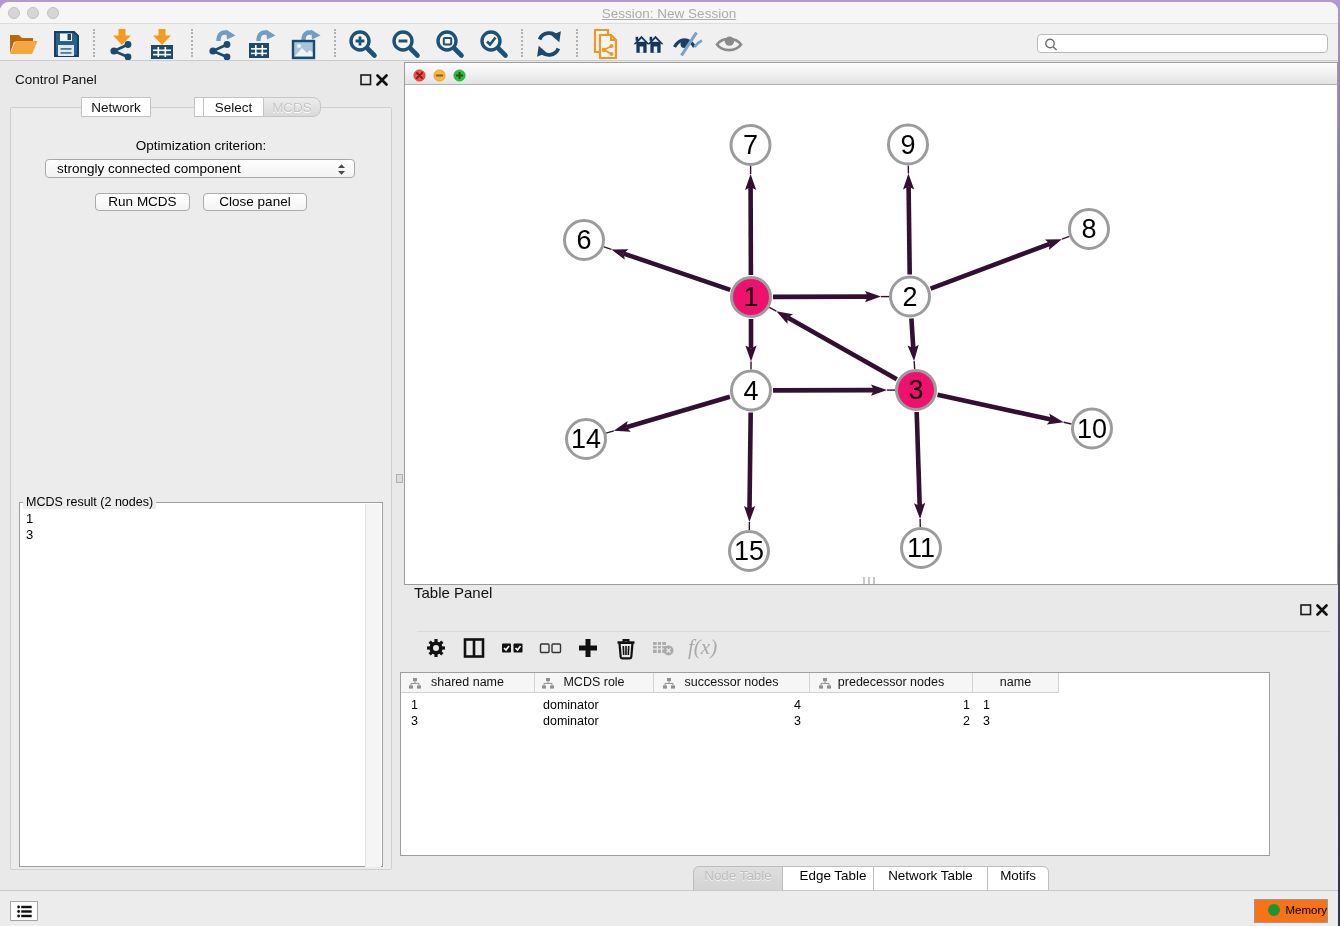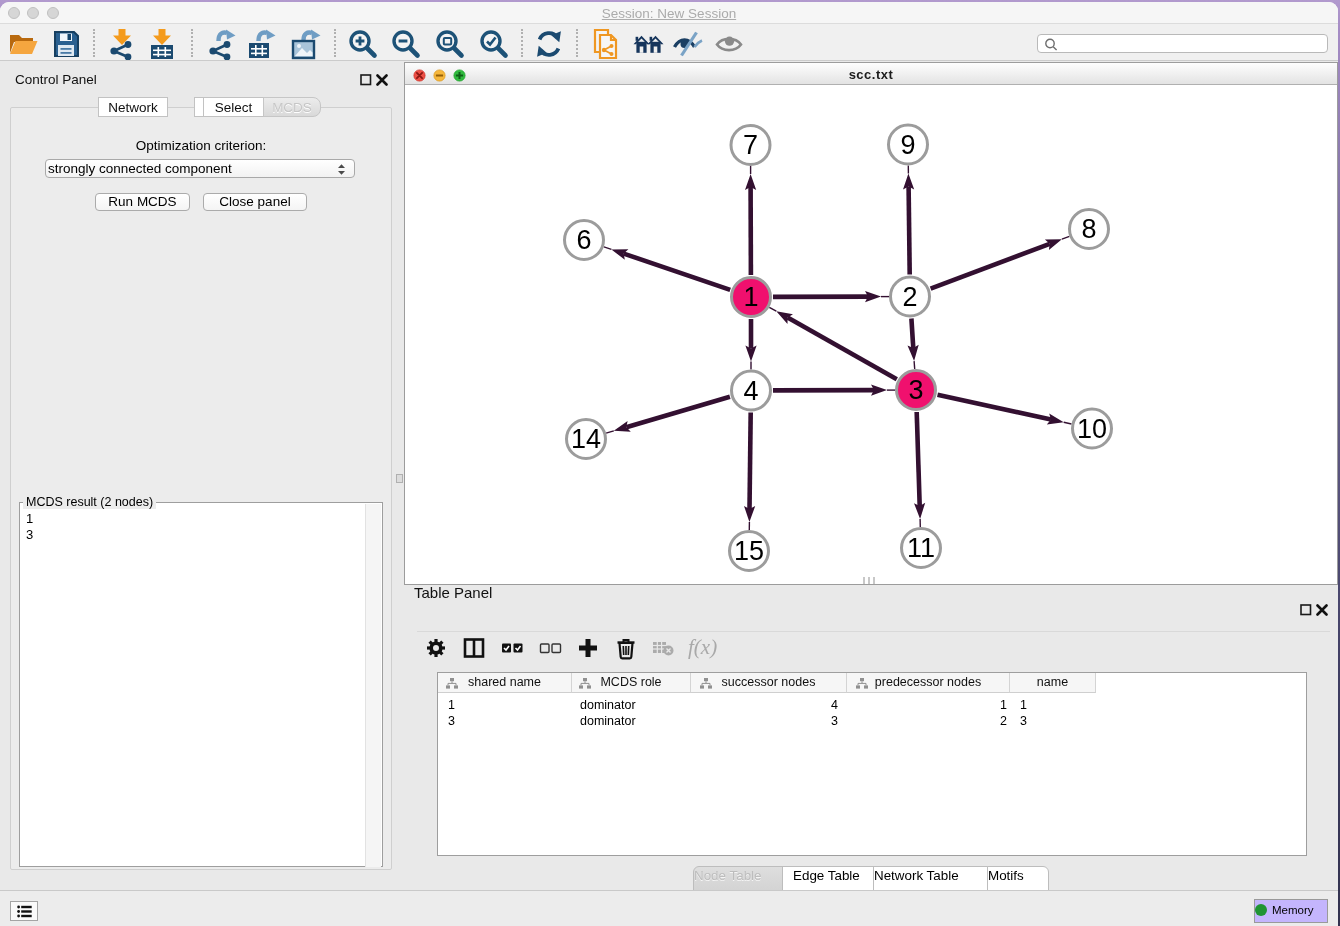--- a/index.html
+++ b/index.html
@@ -27,21 +27,21 @@
   #main { position:absolute; left:0; top:59px; width:1338px; height:829px; background:#e9e9e9; }
   
   #cp-title { position:absolute; left:15px; top:11px; font-size:13.5px; color:#111; }
   .tab { position:absolute; z-index:2; top:36px; height:20px; background:#fff; border:1px solid #c2c2c2;
          font-size:13.5px; color:#111; text-align:center; line-height:19px; }
   #cp-inner { position:absolute; left:10px; top:46px; width:382px; height:763px;
               background:#ececec; border:1px solid #cfcfcf; border-radius:2px; }
   #opt-label { position:absolute; left:0; top:30px; width:100%; text-align:center; font-size:13.5px; color:#000; }
   #dropdown { position:absolute; left:34px; top:51px; width:310px; height:19px;
               background:linear-gradient(180deg,#ffffff,#f2f2f2); border:1px solid #a9a9a9; border-radius:4px;
-              font-size:13.5px; color:#000; line-height:17px; padding-left:2px; }
+              font-size:13.5px; color:#000; line-height:17px; padding-left:11px; }
   .btn { position:absolute; top:85px; height:18px; background:linear-gradient(180deg,#ffffff,#f4f4f4);
          border:1px solid #ababab; border-radius:4px; font-size:13.5px; color:#000;
          text-align:center; line-height:16px; }
   #fieldset { position:absolute; left:8px; top:394px; width:364px; height:365px;
               border:1px solid #9e9e9e; background:#fff; }
   #fs-label { position:absolute; z-index:3; left:12px; top:387px; font-size:12.5px; color:#000; background:#ececec; padding:0 3px; }
   #fs-text { position:absolute; left:6px; top:8px; font-size:13px; color:#000; line-height:16px; }
   #fs-scroll { position:absolute; right:1px; top:1px; width:16px; height:363px; background:#f5f5f5; border-left:1px solid #e2e2e2; }
   
   #grip { position:absolute; left:396px; top:413px; width:7px; height:9px; background:#dcdcdc; border:1px solid #b0b0b0; }
@@ -49,34 +49,34 @@
   #netwin { position:absolute; left:404px; top:1px; width:934px; height:523px;
             border:1px solid #9c9c9c; background:#fff; }
   #nettitle { position:absolute; left:0; top:0; width:932px; height:22px;
               background:linear-gradient(180deg,#fdfdfd 0%,#f2f2f2 45%,#e3e3e3 100%);
               border-bottom:1px solid #b0b0b0; }
   #netname { position:absolute; left:0; top:4px; width:932px; text-align:center;
              font-size:13px; font-weight:bold; color:#1c1c1c; letter-spacing:0.5px; }
   #netcanvas { position:absolute; left:0; top:23px; width:932px; height:498px; background:#fff; overflow:hidden; }
   
   #tp-title { position:absolute; left:414px; top:523px; font-size:15px; color:#111; }
-  #tablebox { position:absolute; left:437px; top:611px; width:870px; height:184px;
+  #tablebox { position:absolute; left:400px; top:611px; width:870px; height:184px;
               background:#fff; border:1px solid #9e9e9e;padding-left:40px; }
   .th { position:absolute; top:0; height:20px; background:#f6f6f6; border-right:1px solid #d4d4d4;
         border-bottom:1px solid #cfcfcf; font-size:12.5px; color:#111; text-align:center; line-height:19px; }
   .td { position:absolute; font-size:12.5px; color:#000; height:16px; line-height:16px; }
   .btab { position:absolute; top:805px; height:35px; background:#fff; border:1px solid #bdbdbd;
-          font-size:13.4px; color:#000; line-height:18px; }
+          font-size:13.4px; color:#000; text-align:center; line-height:18px; }
   
   #statusbar { position:absolute; left:0; top:888px; width:1338px; height:36px;
                background:#ececec; border-top:1px solid #c9c9c9; }
   #listbtn { position:absolute; left:10px; top:10px; width:28px; height:20px;
              background:#fafafa; border:1px solid #a4a4a4; }
   #membtn { position:absolute; left:1254px; top:8px; width:74px; height:24px;
-            background:#c4b5fd; border:1px solid #9a9a9a; font-size:11.5px; color:#000; text-align:left; line-height:21px; }
+            background:#f97316; border:1px solid #9a9a9a; font-size:11.5px; color:#000; text-align:right; line-height:21px; }
 </style>
 </head>
 <body>
 <div id="win">
   <div id="titlebar">
     <div class="tl" style="left:8px;"></div>
     <div class="tl" style="left:27px;"></div>
     <div class="tl" style="left:47px;"></div>
     <div id="apptitle">Session: New Session</div>
   </div>
@@ -210,21 +210,21 @@
   </div>
   <div id="main">
     <div id="cp-title">Control Panel</div>
 
     <svg class="panicon" style="left:360px; top:13px;" viewBox="0 0 12 12">
         <rect x="1" y="1" width="9.5" height="9.5" fill="none" stroke="#1a1a1a" stroke-width="1.6"></rect>
       </svg>
     <svg class="panicon" style="left:376px; top:13px;" viewBox="0 0 12 12">
         <path d="M1.5 1.5 L10.5 10.5 M10.5 1.5 L1.5 10.5" stroke="#111" stroke-width="2.6" stroke-linecap="round"></path>
       </svg>
-    <div class="tab" style="left:98px; width:70px;">Network</div>
+    <div class="tab" style="left:81px; width:70px;">Network</div>
     <div class="tab" style="left:150px; width:54px;margin-left:44px;">Style</div>
     <div class="tab" style="left:203px; width:61px;">Select</div>
     <div class="tab" style="left:263px; width:58px; background:linear-gradient(180deg,#ececec,#d9d9d9); color:#c6c6c6; text-shadow:0 1px 0 #fff; border-radius:0 8px 8px 0; border-color:#c6c6c6;">MCDS</div>
     <div id="cp-inner">
       <div id="opt-label">Optimization criterion:</div>
       <div id="dropdown">strongly connected component<svg style="position:absolute;right:7px;top:2.5px;width:11px;height:13px" viewBox="0 0 11 13">
       <path d="M2 5 L5.5 1.2 L9 5 z" fill="#4a4a4a"></path>
       <path d="M2 8 L5.5 11.8 L9 8 z" fill="#4a4a4a"></path>
     </svg></div>
       <div class="btn" style="left:84px; width:95px;">Run MCDS</div>
@@ -240,21 +240,20 @@
       <div id="nettitle">
 
         <svg style="position:absolute;left:7px;top:5px;width:64px;height:15px" viewBox="0 0 64 15">
           <circle cx="7.5" cy="7.5" r="5.6" fill="#ee4f45" stroke="#d0352c" stroke-width="0.8"></circle>
           <path d="M4.9 4.9 l5.2 5.2 M10.1 4.9 l-5.2 5.2" stroke="#8c1813" stroke-width="1.8" stroke-linecap="round"></path>
           <circle cx="27.5" cy="7.5" r="5.6" fill="#f6b73c" stroke="#dd9c22" stroke-width="0.8"></circle>
           <line x1="23.9" y1="7.5" x2="31.1" y2="7.5" stroke="#935f07" stroke-width="2"></line>
           <circle cx="47.5" cy="7.5" r="5.6" fill="#30ba3e" stroke="#24a531" stroke-width="0.8"></circle>
           <path d="M47.5 3.9 v7.2 M43.9 7.5 h7.2" stroke="#0d5f16" stroke-width="2"></path>
         </svg>
-        <div id="netname">scc.txt</div>
       </div>
       <div style="position:absolute;left:458px;top:514px;width:12px;height:7px;z-index:5;background:repeating-linear-gradient(90deg,#c8c8c8 0 2px,#ffffff 2px 5px);"></div>
       <div id="netcanvas">
         <svg style="position:absolute;left:0;top:0" width="933" height="498" viewBox="0 0 933 498">
         <line x1="345.9" y1="189" x2="345.6" y2="101" stroke="#331031" stroke-width="4.6"></line>
         <line x1="345.6" y1="88" x2="345.6" y2="80" stroke="#331031" stroke-width="1.4"></line>
         <path d="M345.6 88 L351.2 104 L345.6 101 L340 104 Z" fill="#331031"></path>
         <line x1="325.2" y1="203.9" x2="218.7" y2="167.6" stroke="#331031" stroke-width="4.6"></line>
         <line x1="206.4" y1="163.4" x2="198.9" y2="160.8" stroke="#331031" stroke-width="1.4"></line>
         <path d="M206.4 163.4 L223.4 163.2 L218.7 167.6 L219.8 173.8 Z" fill="#331031"></path>

